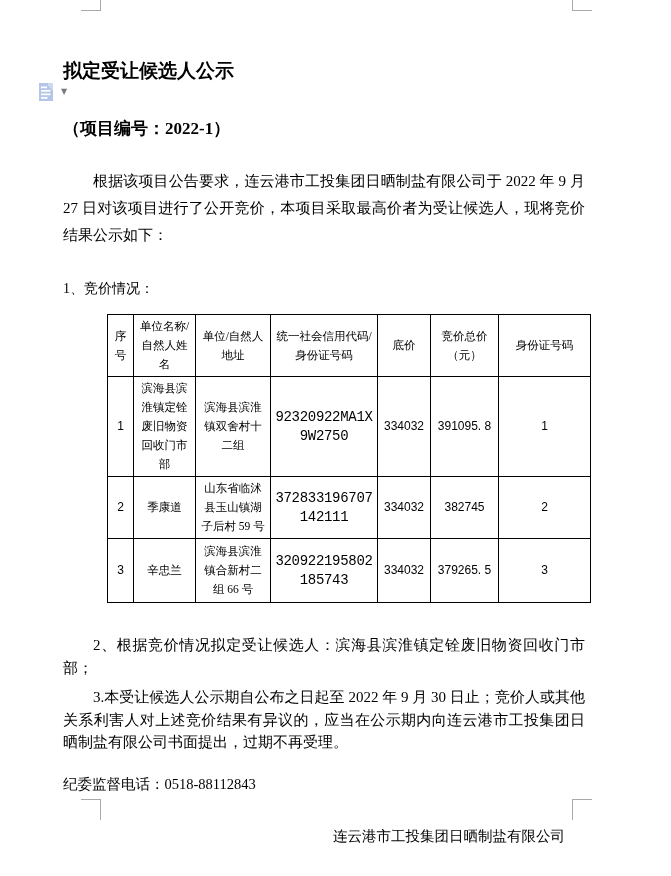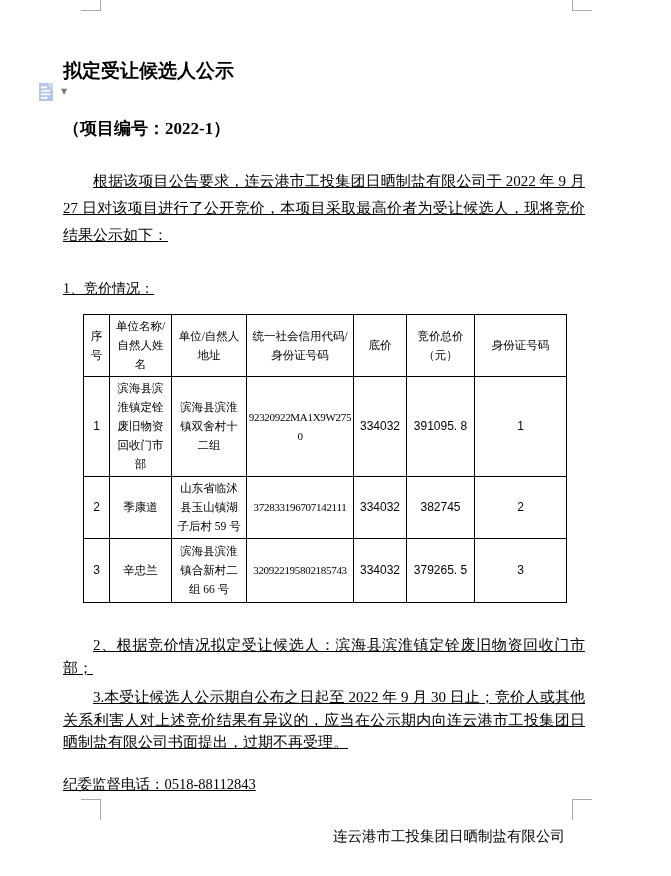--- a/index.html
+++ b/index.html
@@ -18,36 +18,36 @@
   .crop.bl{left:81px;top:799px;width:20px;height:21px;border-right:1px solid #a9a9a9;border-top:1px solid #a9a9a9;}
   .crop.br{left:572px;top:799px;width:20px;height:21px;border-left:1px solid #a9a9a9;border-top:1px solid #a9a9a9;}
   
   .paste-widget{position:absolute;left:38px;top:82px;display:flex;align-items:center;gap:5px;cursor:pointer;}
   .paste-widget .arrow{font-size:8px;color:#7a7a7a;line-height:8px;font-family:"DejaVu Sans",sans-serif;}
   
   .content{position:absolute;left:63px;top:24px;width:522px;}
   .doc-title{font-size:19px;font-weight:bold;text-align:center;line-height:26px;margin:8px 0 0;}
   .doc-subtitle{font-size:19px;font-weight:bold;text-align:left;line-height:26px;margin:34px 0 0;}
   .project-no{font-size:17px;font-weight:bold;text-align:left;line-height:22px;margin:34px 0 0;}
-  p{margin:0;text-decoration:underline;}
+  p{margin:0;}
   .body-text{font-size:15px;line-height:27px;text-align:justify;}
   .indent{text-indent:2em;}
   .intro{margin-top:28px;}
   .sec-label{margin-top:28px;font-size:14px;line-height:24px;}
   
-  table{border-collapse:collapse;table-layout:fixed;width:483px;margin:13px 0 0 20px;padding-left:28px;}
+  table{border-collapse:collapse;table-layout:fixed;width:483px;margin:13px 0 0 44px;padding-left:28px;}
   th,td{
     border:1px solid #000;
     font-weight:normal;
     font-size:11.5px;line-height:19px;
     text-align:center;vertical-align:middle;
     padding:2px 5px;word-break:break-all;
   }
   td.num,th.num{font-family:"Liberation Sans",sans-serif;font-size:12px;}
-  td.code{font-family:Liberation Serif, serif;font-size:11px;letter-spacing:-0.3px;padding:2px 1px;}
+  td.code{font-family:Liberation Mono, monospace;font-size:14px;letter-spacing:-0.3px;padding:2px 1px;}
   tr.hdr{height:56px;}
   tr.r1{height:89px;}
   tr.r2{height:56px;}
   tr.r3{height:64px;}
   
   .p2{margin-top:31px;font-size:15px;line-height:23px;}
   .p3{margin-top:6px;font-size:15px;line-height:22.5px;text-align:justify;}
   .phone{font-size:14.5px;line-height:22px;}
   .phone.first{margin-top:19px;}
   .sig-block{margin-top:29px;text-align:right;padding-right:20px;}

